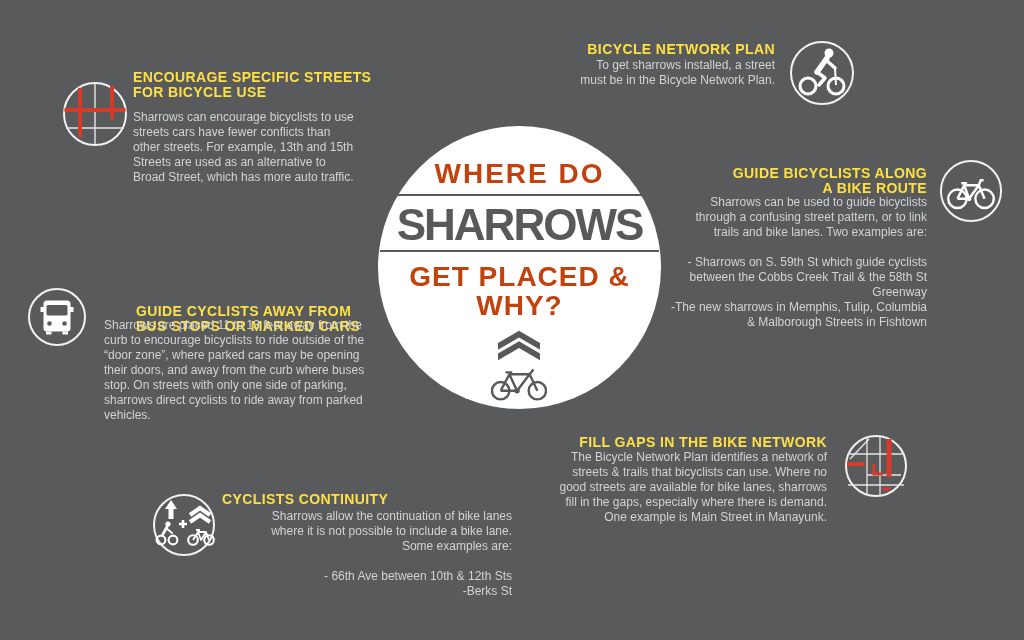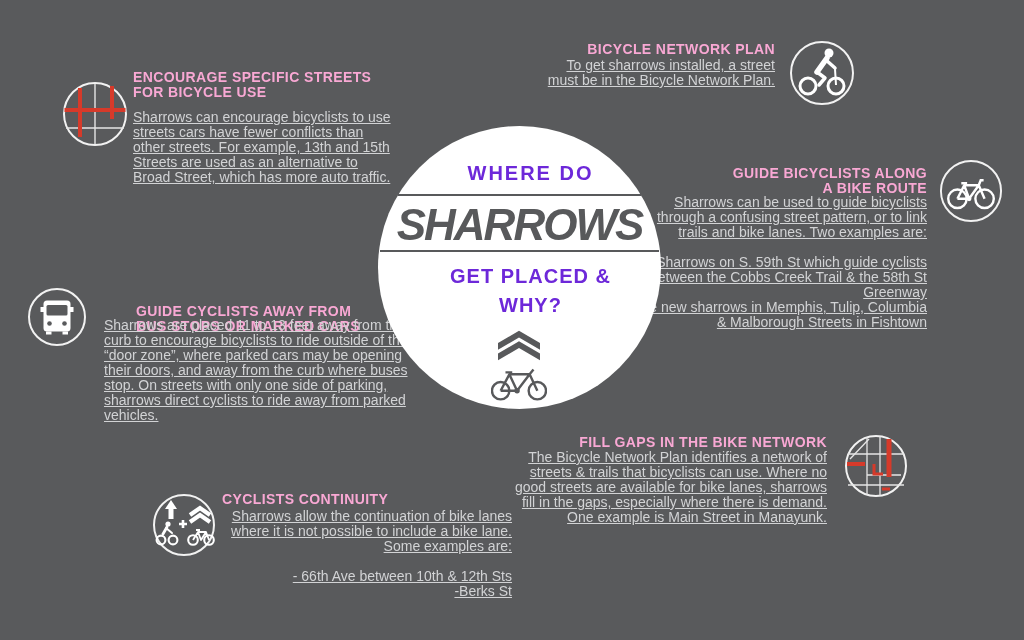--- a/index.html
+++ b/index.html
@@ -4,44 +4,43 @@
 <style>
   html,body{margin:0;padding:0;}
   body{
     width:1024px;height:640px;position:relative;overflow:hidden;
     background:#595a5c;
     font-family:"Liberation Sans", sans-serif;
     -webkit-font-smoothing:antialiased;
   }
   .abs{position:absolute;}
   .heading{
-    color:#f9a8d4;font-weight:bold;font-size:14px;line-height:14.5px;
+    color:#fde047;font-weight:bold;font-size:14px;line-height:14.5px;
     letter-spacing:.4px;white-space:pre-line;
   }
   .body-text{
-    color:#d2d3d5;font-size:14px;line-height:15px;white-space:pre-line;text-decoration:underline;
+    color:#d2d3d5;font-size:12px;line-height:15px;white-space:pre-line;
   }
   .ta-r{text-align:right;}
   
   .big-circle{
     left:378px;top:126px;width:283px;height:283px;border-radius:50%;
     background:#ffffff;color:#58595b;text-align:center;
   }
   .c-small{
-    position:absolute;width:100%;left:11px;
-    font-weight:bold;font-size:20px;line-height:29px;letter-spacing:2px;
-    color:#6d28d9;white-space:pre-line;
+    position:absolute;width:100%;left:0;
+    font-weight:bold;font-size:28px;line-height:29px;letter-spacing:2px;
+    color:#c2410c;white-space:pre-line;
   }
   .c-top{top:33px;}
   .c-bottom{top:136px;letter-spacing:1px;}
   .c-word{
     position:absolute;width:100%;left:0;top:76px;
     font-weight:bold;font-size:44px;line-height:46px;letter-spacing:-2px;
     color:#58595b;
-    font-style:italic;
   }
   .c-rule{position:absolute;height:2px;background:#58595b;}
   .c-rule1{top:68px;left:20px;width:243px;}
   .c-rule2{top:124px;left:2px;width:279px;}
   .c-chevrons{position:absolute;top:204px;left:120px;}
   .c-bike{position:absolute;top:238px;left:113px;}
   svg{display:block;}
 </style>
 </head>
 <body>

